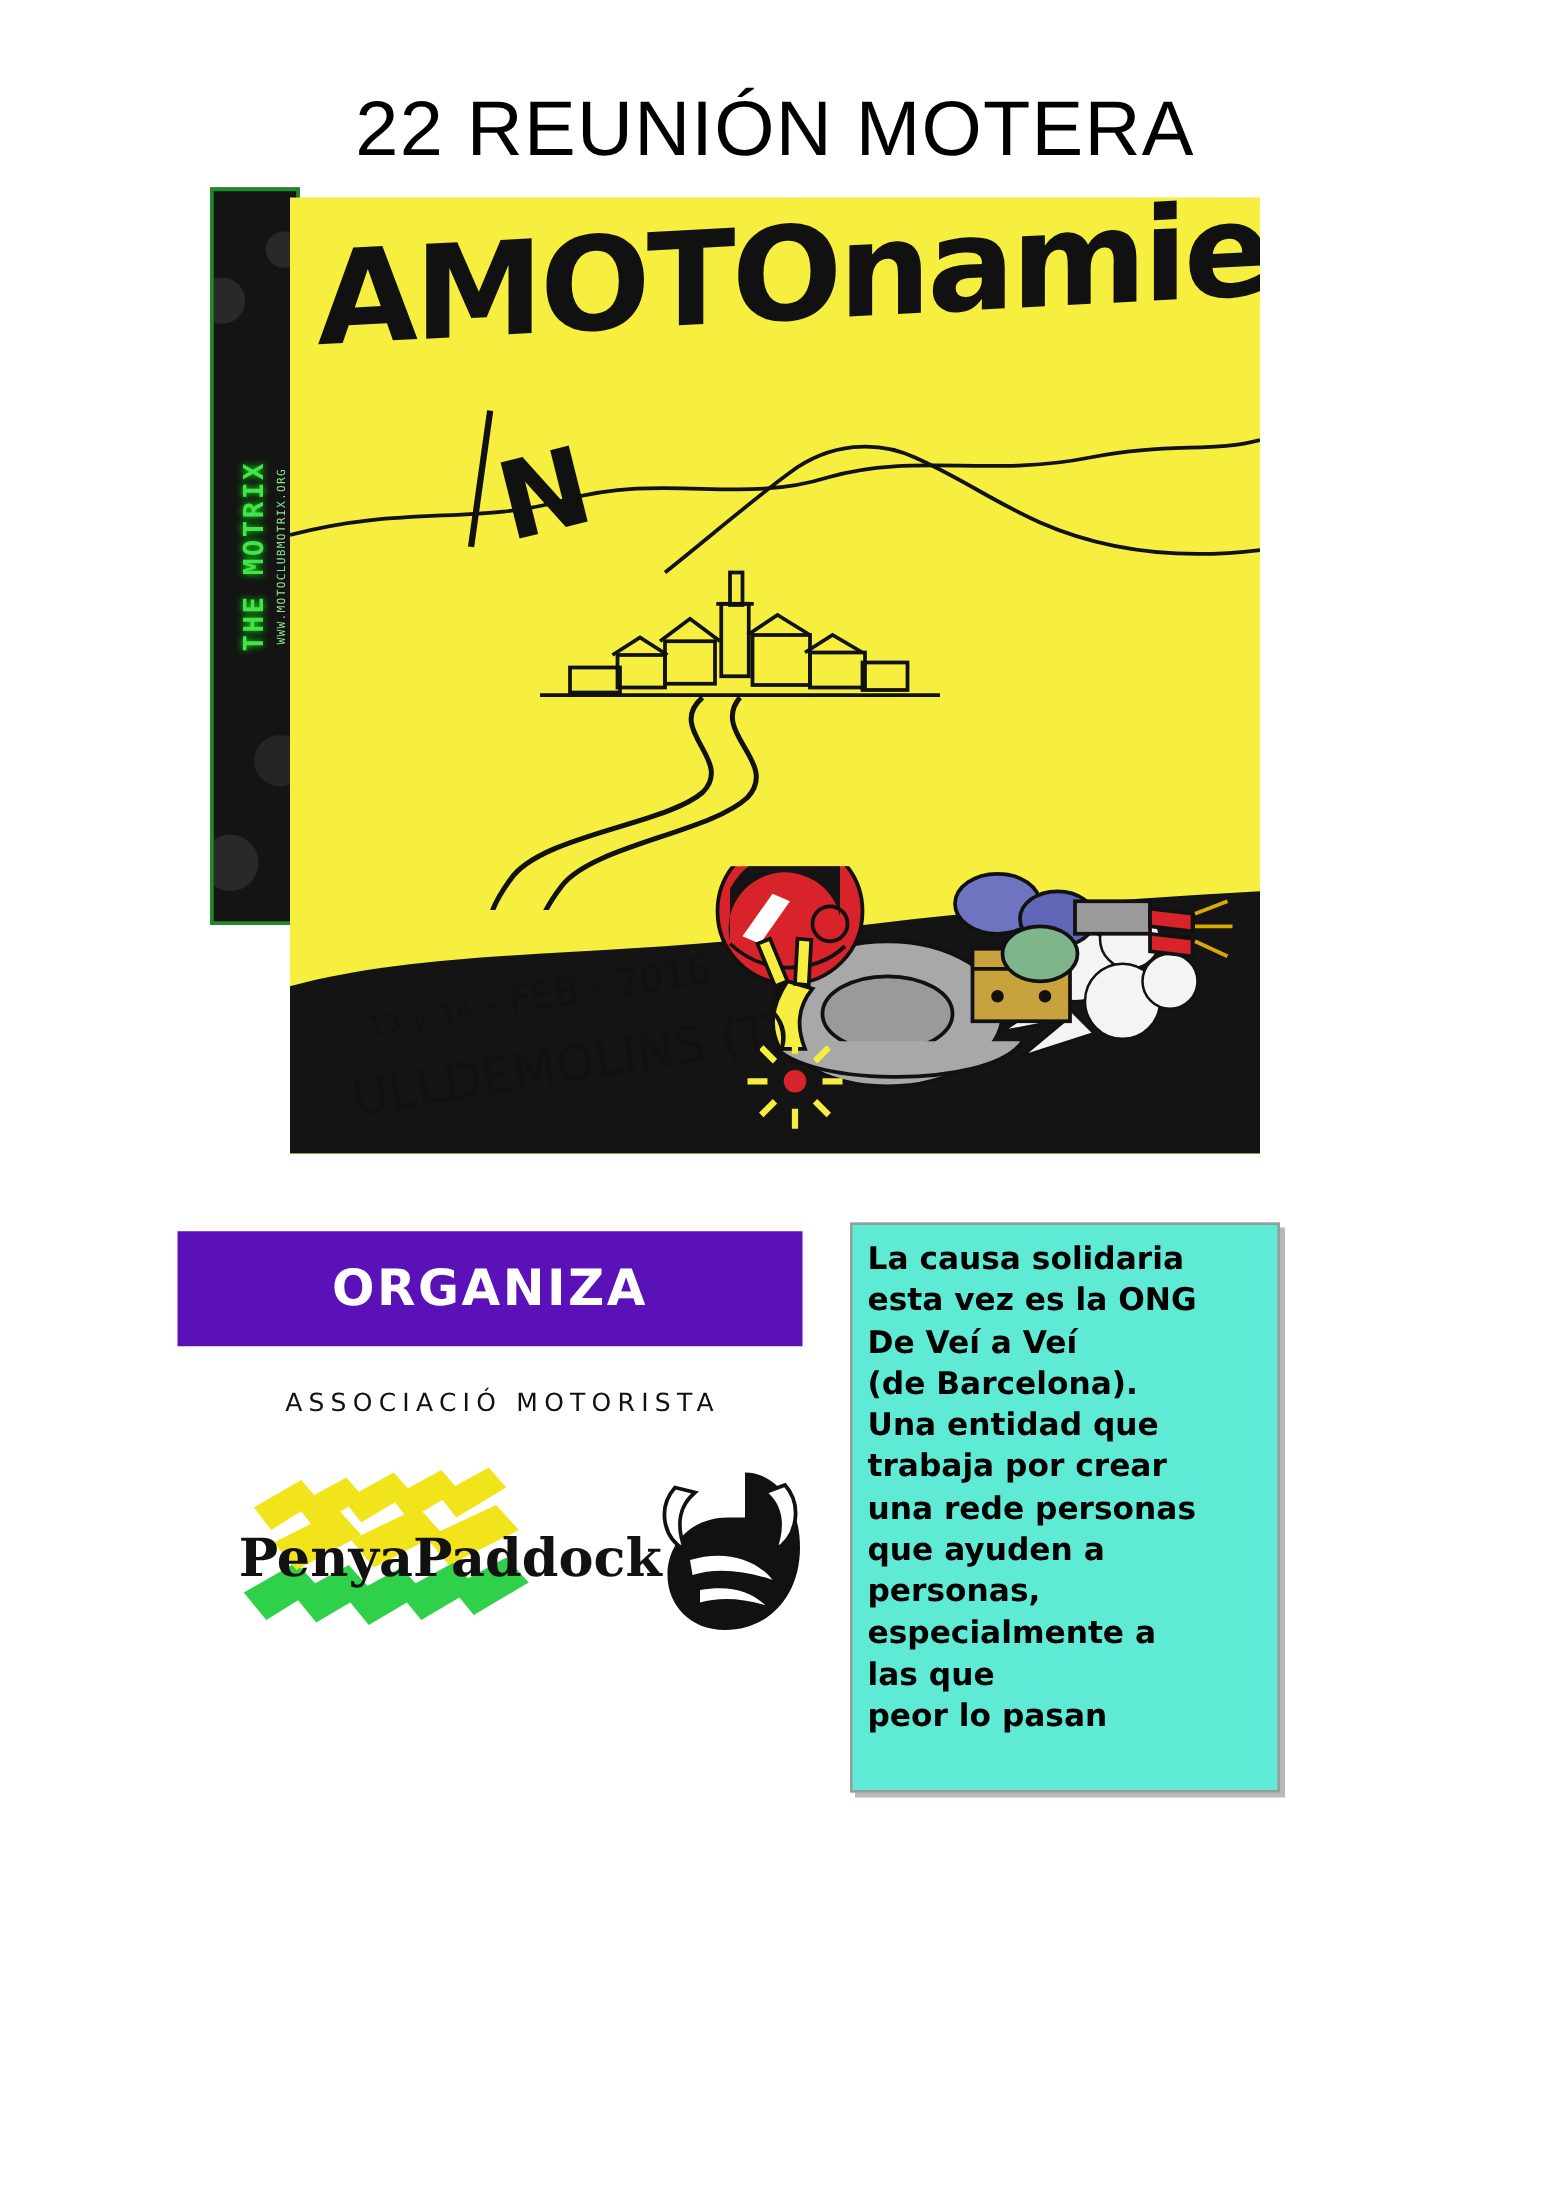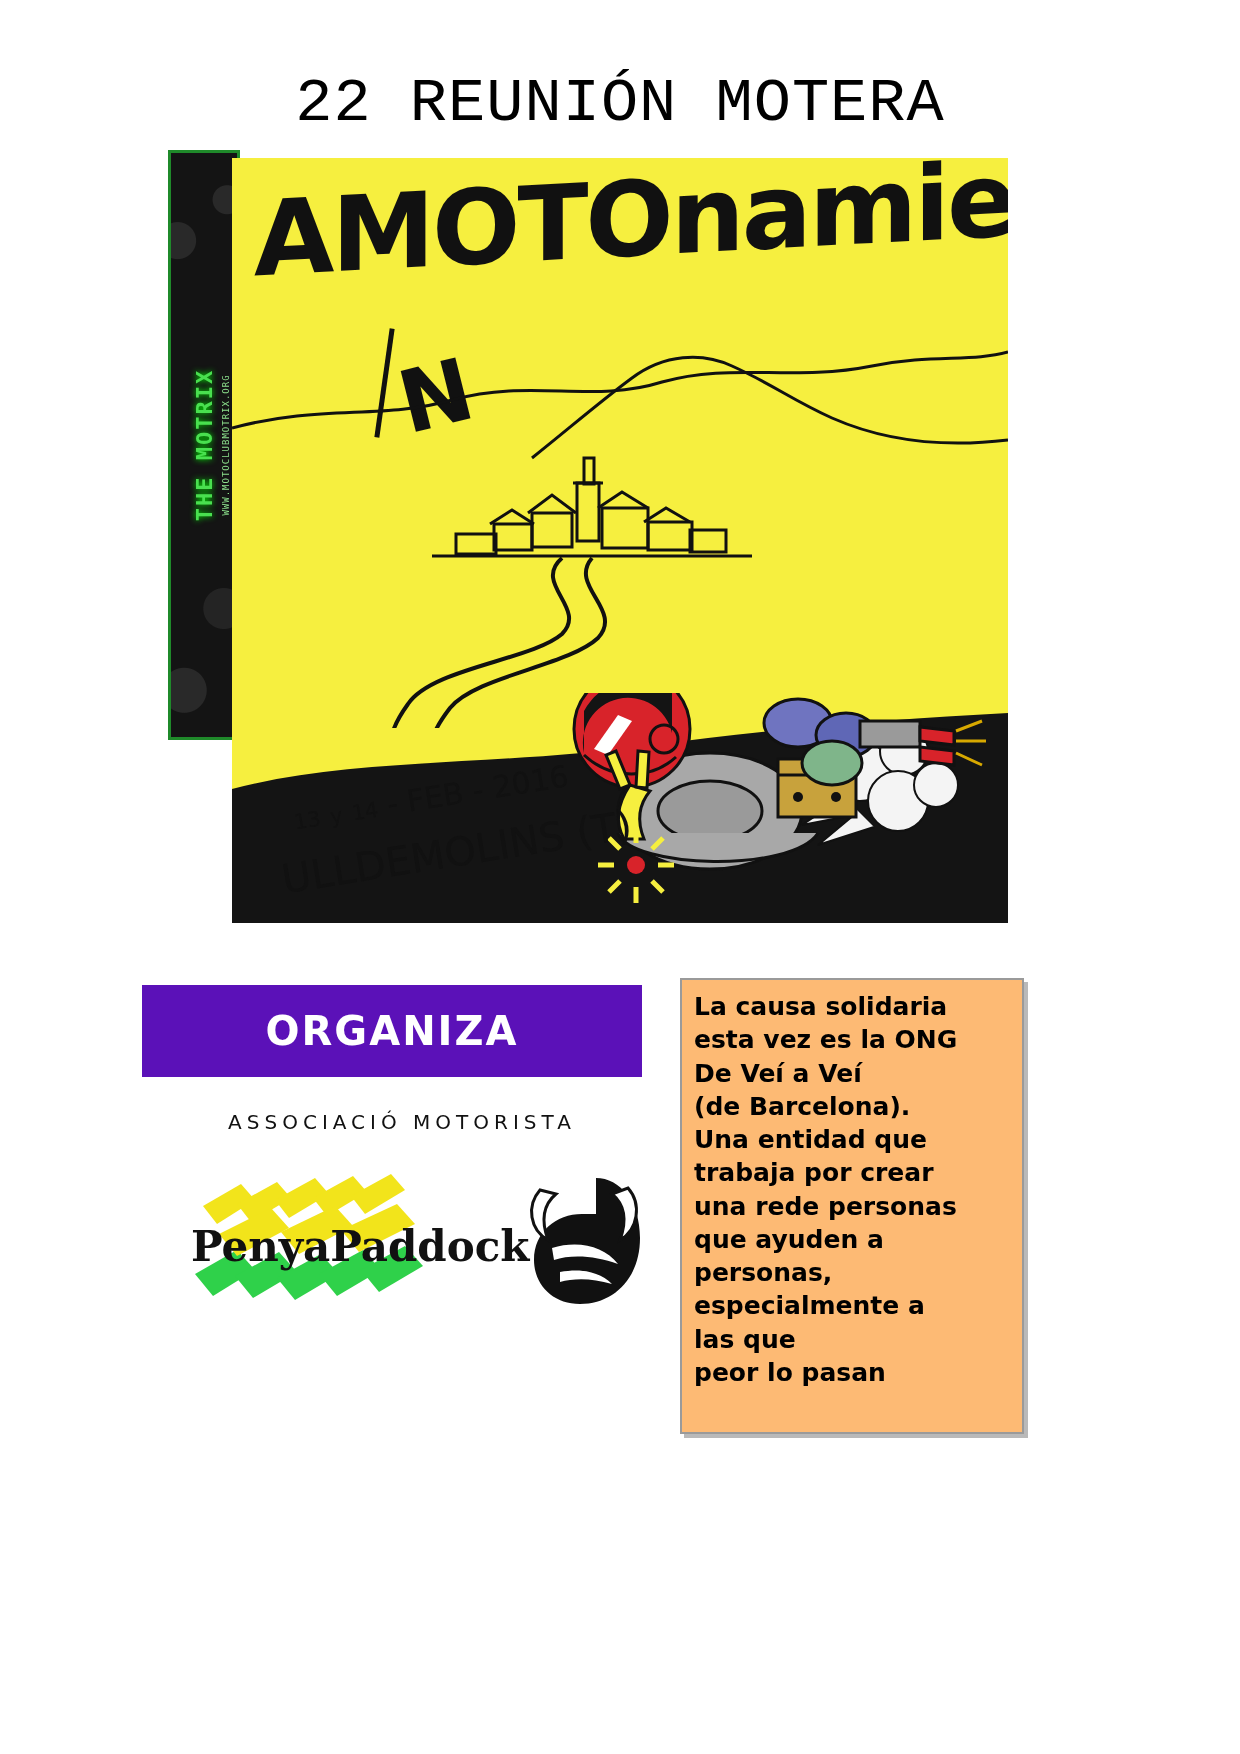--- a/index.html
+++ b/index.html
@@ -19,21 +19,21 @@
   .page-title {
     position: absolute;
     top: 68px;
     left: 0;
     width: 1240px;
     text-align: center;
     font-size: 62px;
     font-weight: 400;
     letter-spacing: 1px;
     color: #000000;
-    font-family: Liberation Mono, monospace;
+    font-family: Liberation Sans, sans-serif;
     white-space: nowrap;
   }
 
   
   .poster-wrap {
     position: absolute;
     left: 168px;
     top: 150px;
     width: 840px;
     height: 775px;
@@ -240,21 +240,21 @@
     height: 160px;
   }
 
   
   .note-box {
     position: absolute;
     left: 680px;
     top: 978px;
     width: 344px;
     height: 456px;
-    background: #fdba74;
+    background: #5eead4;
     border: 2px solid #9a9a9a;
     box-shadow: 4px 4px 0 #b9b9b9;
     box-sizing: border-box;
     padding: 10px 12px;
   }
   .note-box p {
     margin: 0;
     font-family: "DejaVu Sans", sans-serif;
     font-weight: bold;
     font-size: 25px;

